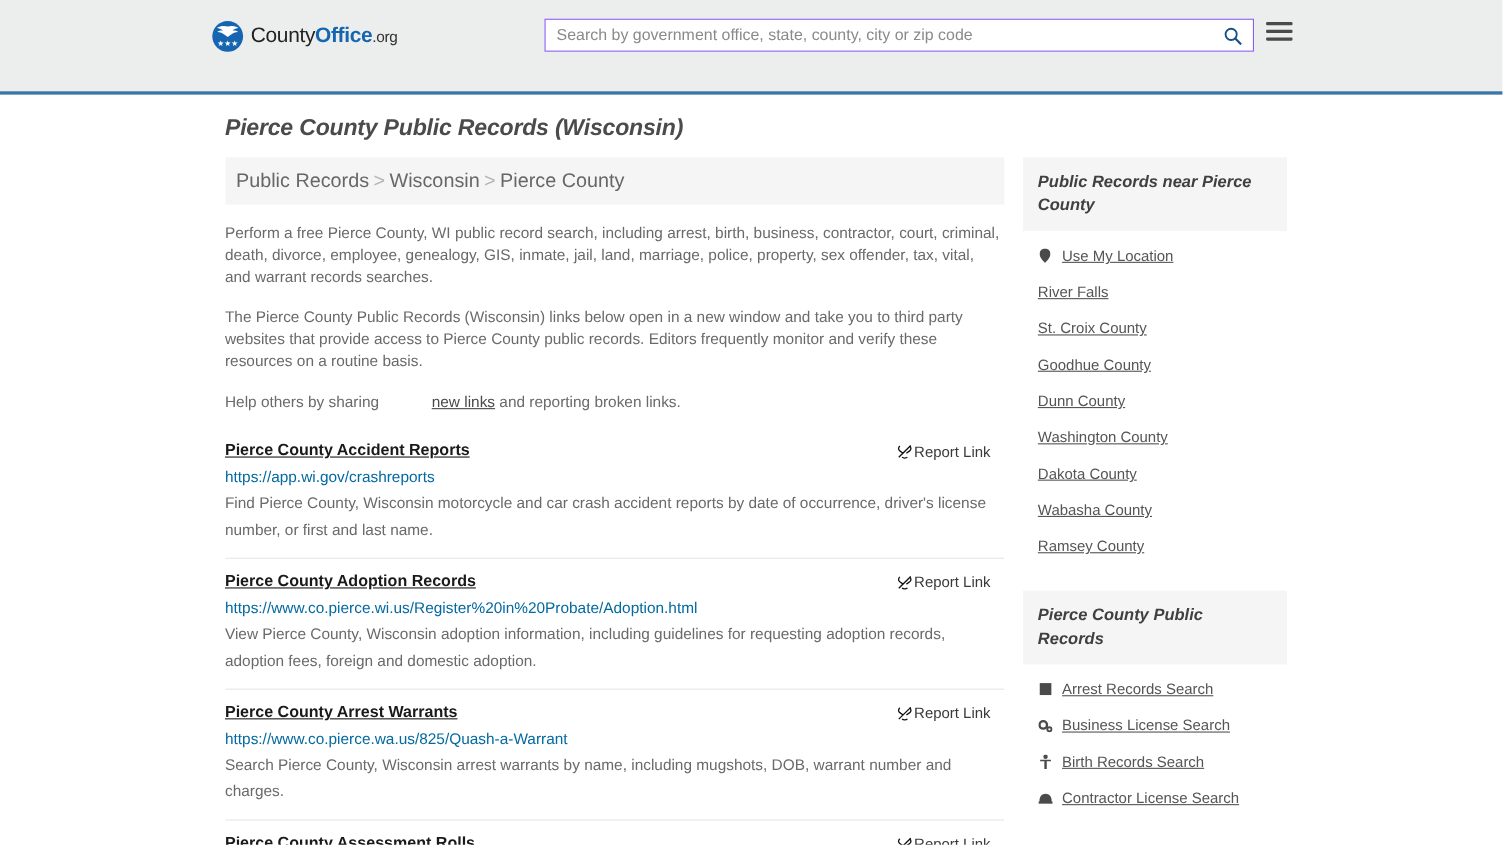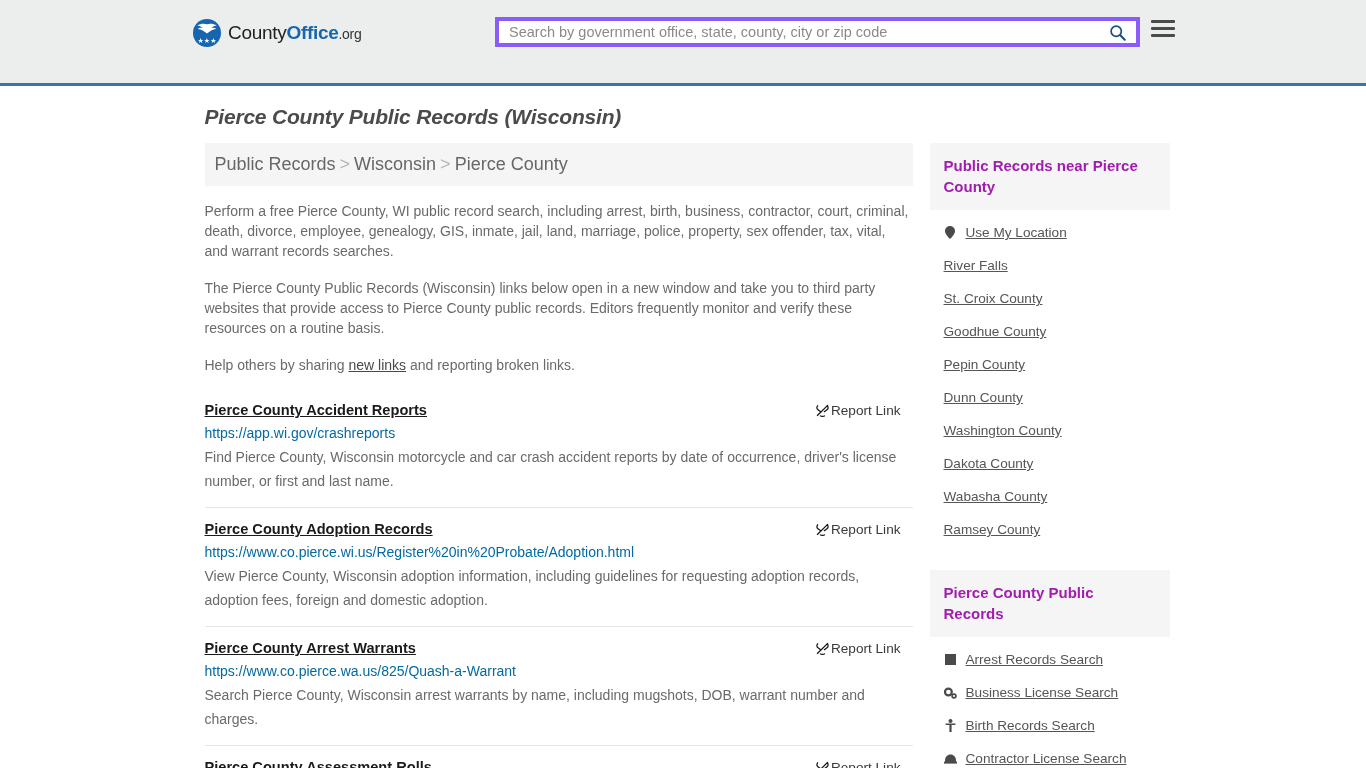--- a/index.html
+++ b/index.html
@@ -60,21 +60,21 @@
   .logo-text .b { color: #1565b0; font-weight: bold; }
   .logo-text .org { font-size: 14px; color: #333; }
 
   .search-wrap {
     position: absolute;
     left: 495px;
     top: 17px;
     width: 645px;
     height: 30px;
     background: #fff;
-    border: 4px solid #8b5cf6;
+    border: 1px solid #8b5cf6;
     display: flex;
     align-items: center;
   }
   .search-input {
     border: 0;
     outline: 0;
     flex: 1;
     height: 28px;
     padding: 0 10px;
     font-size: 14.5px;
@@ -159,20 +159,21 @@
     margin: 15px 0 0 0;
     font-size: 14px;
     line-height: 20px;
     color: #6a6a6a;
     padding: 0 2px 0 0;
   }
   .intro p.tight { margin-top: 17px; }
   .intro a.newlinks {
     color: #4a4a4a;
     text-decoration: underline;
+    margin-left: 44px;
   }
 
   
   .results { margin-top: 22px; }
   .result {
     border-top: 1px solid #e6e6e6;
     padding: 13px 0 14px 0;
   }
   .result:first-child { border-top: 0; padding-top: 5px; }
   .result-head {
@@ -212,22 +213,23 @@
     padding-right: 12px;
   }
 
   
   .side-box { margin-bottom: 0; }
   .side-head {
     background: #f5f5f5;
     padding: 12px 14px 13px 14px;
     font-size: 15px;
     font-weight: bold;
-    color: #a21caf;
+    color: #404040;
     line-height: 21px;
+    font-style: italic;
   }
   .side-list { padding: 6px 0 0 14px; }
   .side-item {
     display: flex;
     align-items: center;
     gap: 9px;
     padding: 9px 0 9px 0;
     font-size: 13.6px;
   }
   .side-item a {
@@ -385,23 +387,20 @@
           <div class="side-item">
             <a>River Falls</a>
           </div>
           <div class="side-item">
             <a>St. Croix County</a>
           </div>
           <div class="side-item">
             <a>Goodhue County</a>
           </div>
           <div class="side-item">
-            <a>Pepin County</a>
-          </div>
-          <div class="side-item">
             <a>Dunn County</a>
           </div>
           <div class="side-item">
             <a>Washington County</a>
           </div>
           <div class="side-item">
             <a>Dakota County</a>
           </div>
           <div class="side-item">
             <a>Wabasha County</a>

